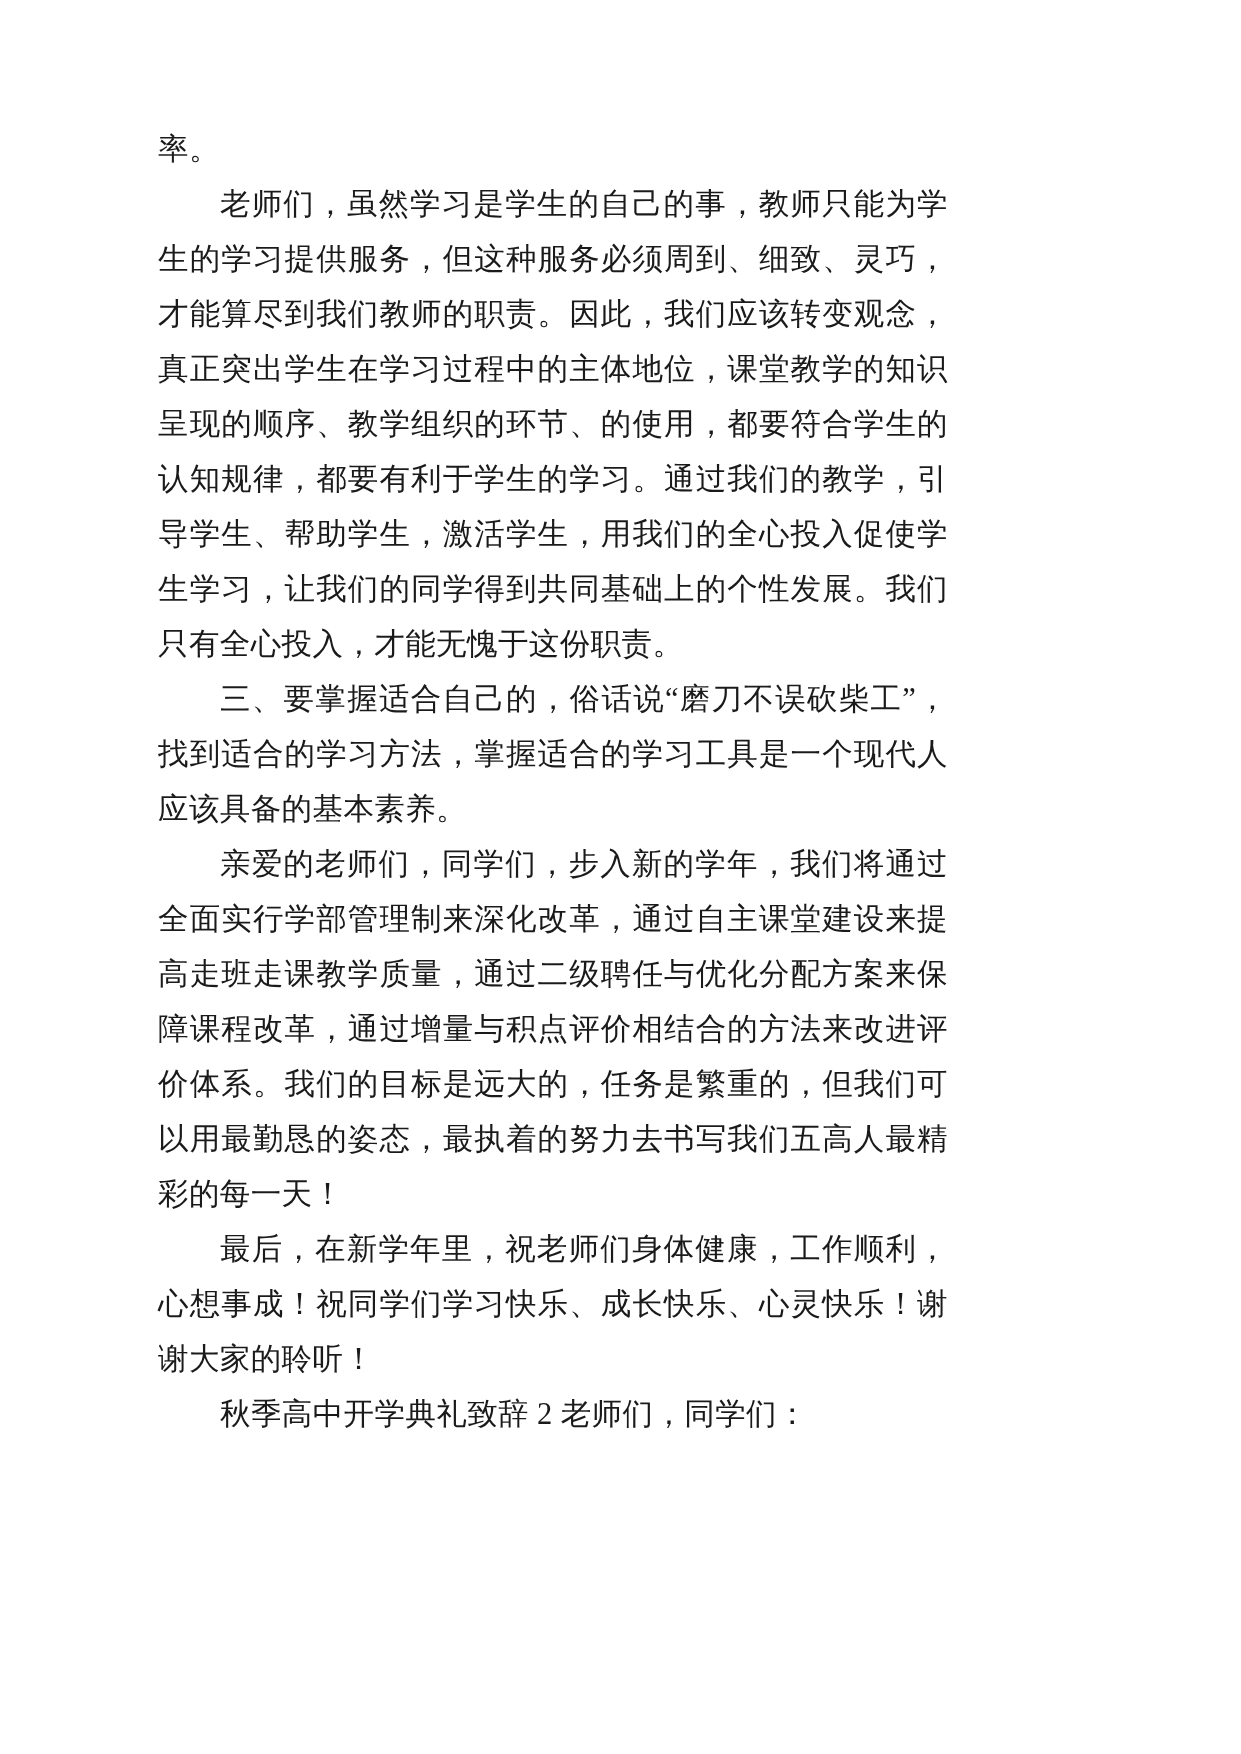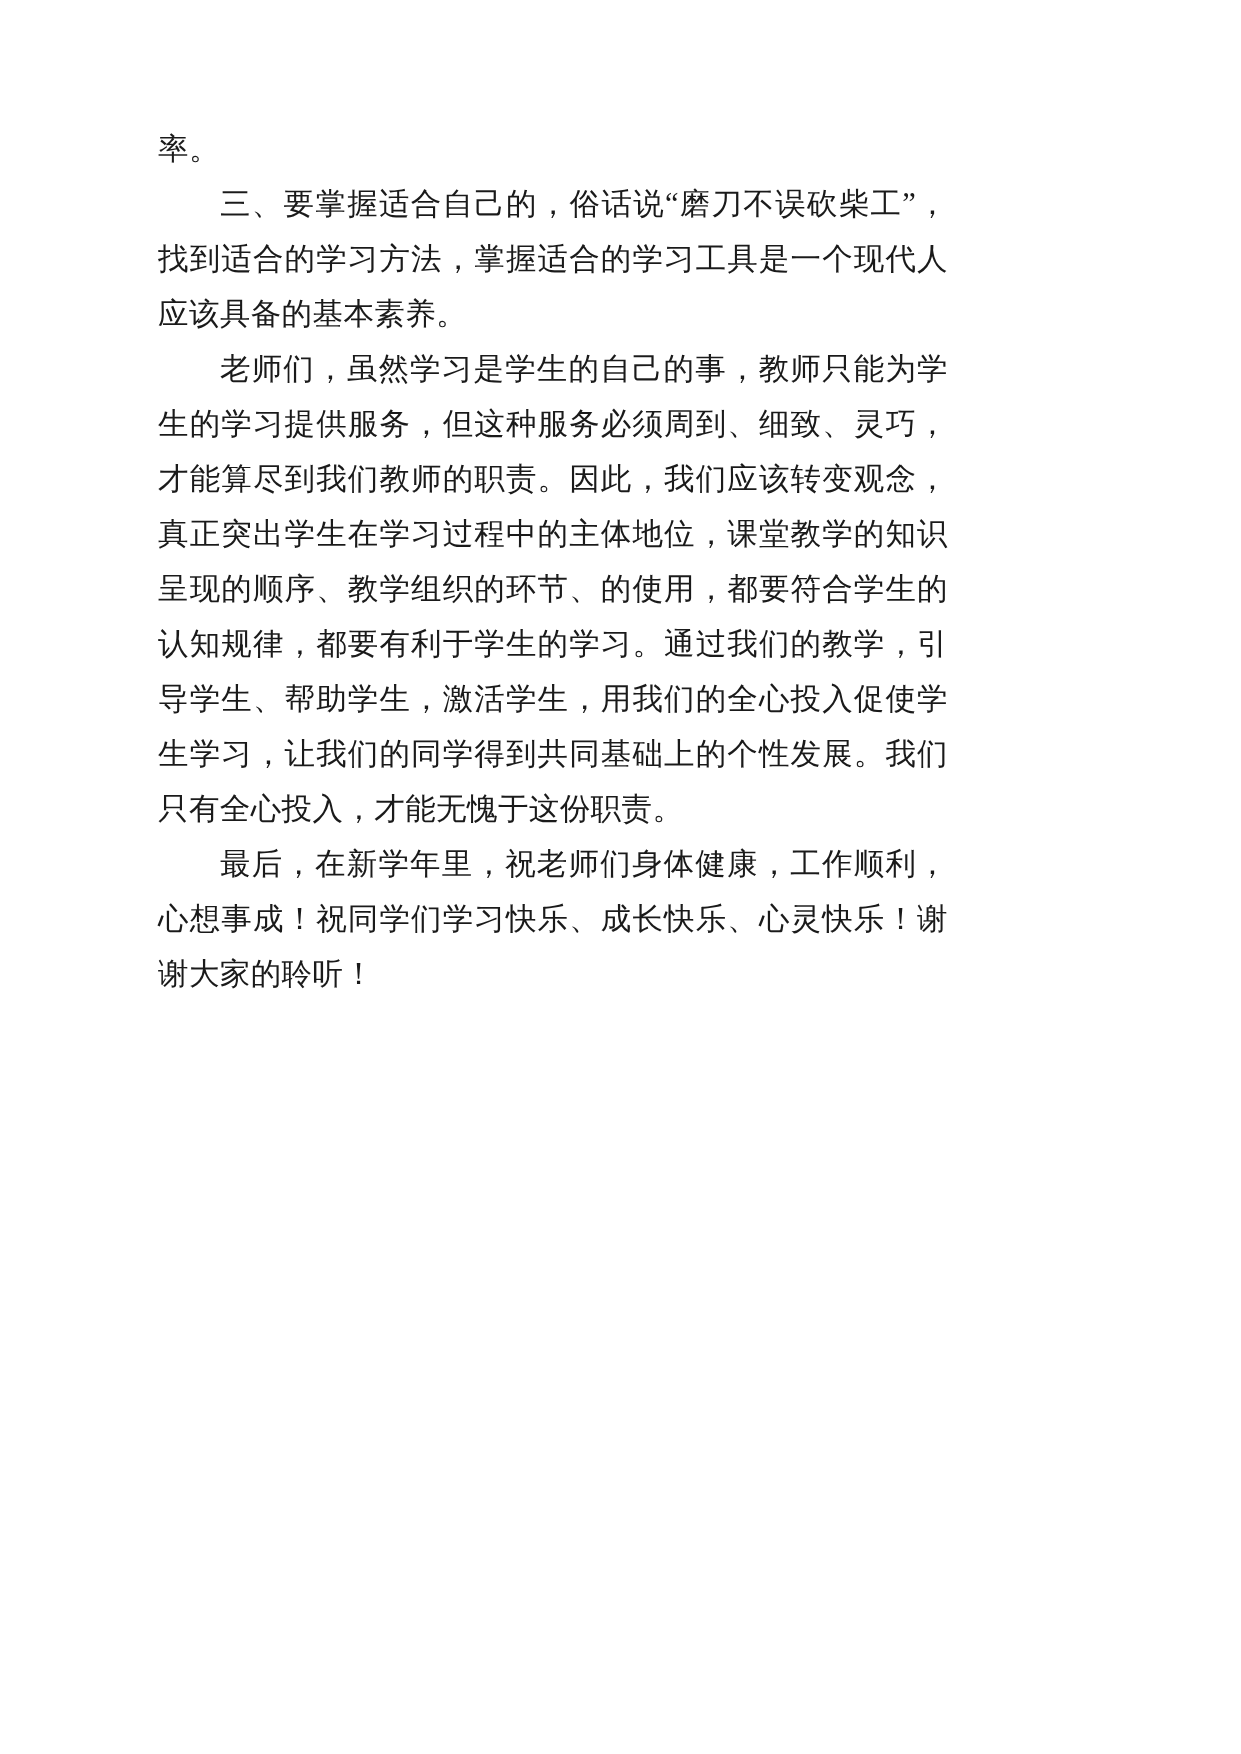--- a/index.html
+++ b/index.html
@@ -36,17 +36,19 @@
   p.indent {
     text-indent: 62px;
   }
 </style>
 </head>
 <body>
 
 <div class="page">
   <div class="doc-body">
     <p>率。</p>
+    <p class="indent">老师们，虽然学习是学生的自己的事，教师只能为学生的学习提供服务，但这种服务必须周到、细致、灵巧，才能算尽到我们教师的职责。因此，我们应该转变观念，真正突出学生在学习过程中的主体地位，课堂教学的知识呈现的顺序、教学组织的环节、的使用，都要符合学生的认知规律，都要有利于学生的学习。通过我们的教学，引导学生、帮助学生，激活学生，用我们的全心投入促使学生学习，让我们的同学得到共同基础上的个性发展。我们只有全心投入，才能无愧于这份职责。</p>
     <p class="indent">三、要掌握适合自己的，俗话说“磨刀不误砍柴工”，找到适合的学习方法，掌握适合的学习工具是一个现代人应该具备的基本素养。</p>
-    <p class="indent">老师们，虽然学习是学生的自己的事，教师只能为学生的学习提供服务，但这种服务必须周到、细致、灵巧，才能算尽到我们教师的职责。因此，我们应该转变观念，真正突出学生在学习过程中的主体地位，课堂教学的知识呈现的顺序、教学组织的环节、的使用，都要符合学生的认知规律，都要有利于学生的学习。通过我们的教学，引导学生、帮助学生，激活学生，用我们的全心投入促使学生学习，让我们的同学得到共同基础上的个性发展。我们只有全心投入，才能无愧于这份职责。</p>
+    <p class="indent">亲爱的老师们，同学们，步入新的学年，我们将通过全面实行学部管理制来深化改革，通过自主课堂建设来提高走班走课教学质量，通过二级聘任与优化分配方案来保障课程改革，通过增量与积点评价相结合的方法来改进评价体系。我们的目标是远大的，任务是繁重的，但我们可以用最勤恳的姿态，最执着的努力去书写我们五高人最精彩的每一天！</p>
     <p class="indent">最后，在新学年里，祝老师们身体健康，工作顺利，心想事成！祝同学们学习快乐、成长快乐、心灵快乐！谢谢大家的聆听！</p>
+    <p class="indent">秋季高中开学典礼致辞 2 老师们，同学们：</p>
   </div>
 </div>
 
 </body></html>

